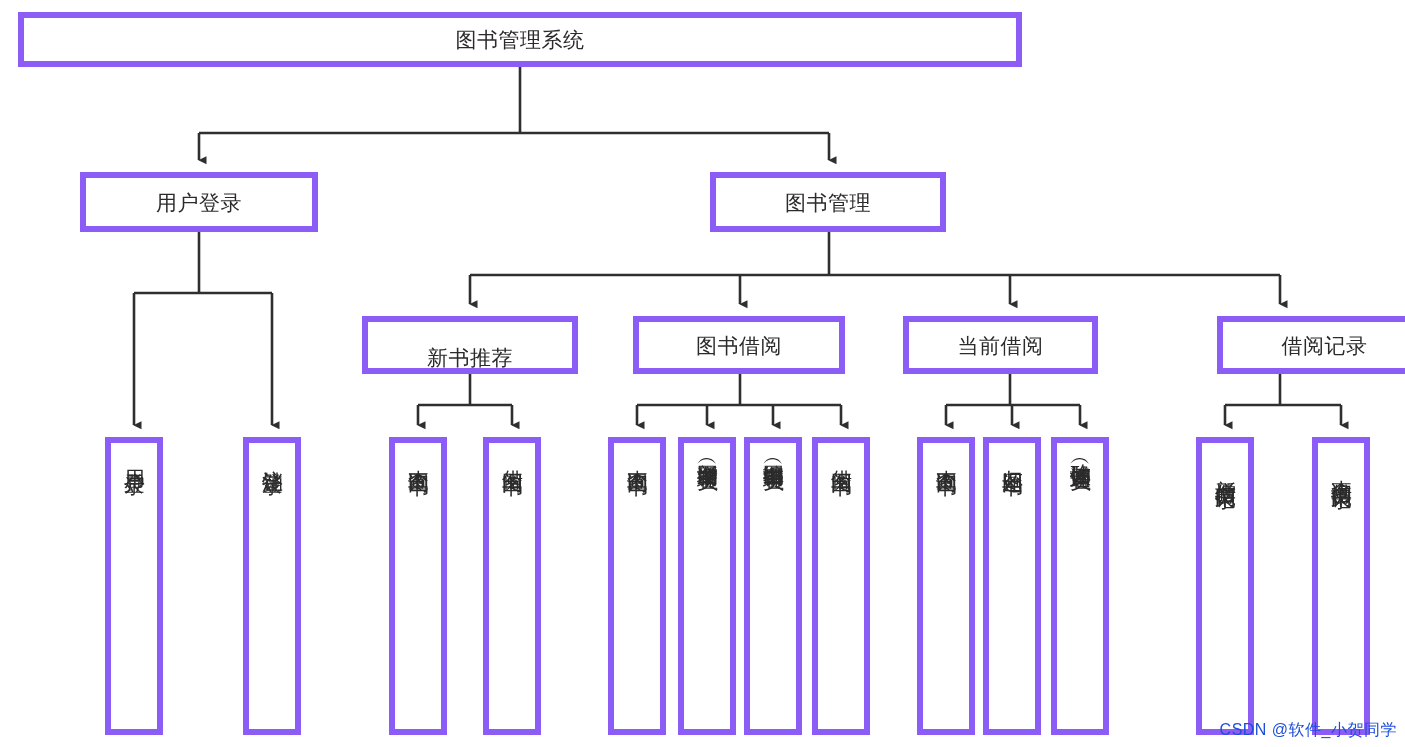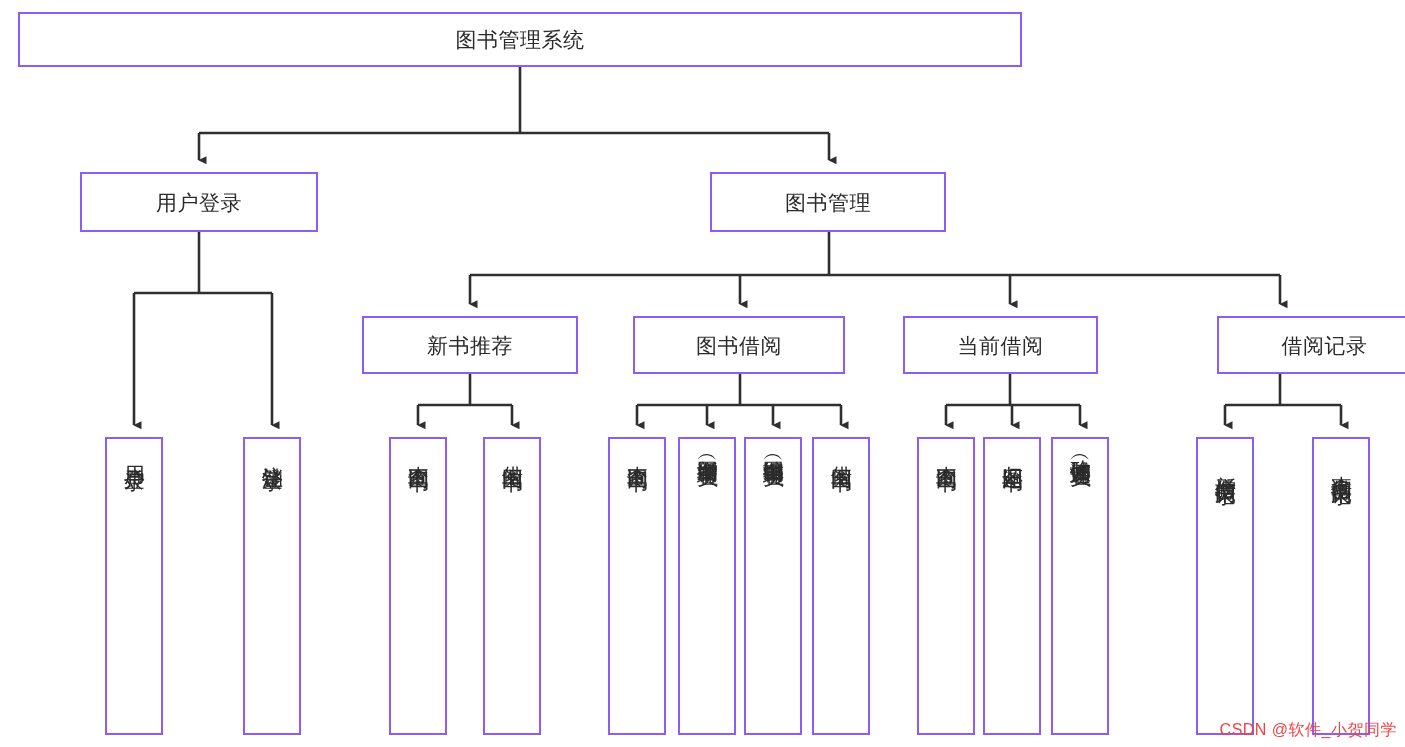--- a/index.html
+++ b/index.html
@@ -21,21 +21,21 @@
     position: absolute;
     left: 0;
     top: 0;
     width: 1405px;
     height: 747px;
     pointer-events: none;
   }
   .node {
     position: absolute;
     box-sizing: border-box;
-    border: 2px solid #8b5cf6;
+    border: 6px solid #8b5cf6;
     background: #ffffff;
     color: #2b2b2b;
     display: flex;
     align-items: center;
     justify-content: center;
     z-index: 2;
   }
   .node.h {
     font-size: 21px;
     letter-spacing: 0.5px;
@@ -56,21 +56,21 @@
     white-space: nowrap;
   }
   .vtext.tall {
     letter-spacing: 1px;
   }
   #watermark {
     position: absolute;
     right: 8px;
     bottom: 6px;
     font-size: 16px;
-    color: #ef4444;
+    color: #1d4ed8;
     letter-spacing: 0.5px;
     z-index: 5;
     white-space: nowrap;
   }
 </style>
 </head>
 <body>
 
 <div id="canvas">
 
@@ -129,21 +129,21 @@
     <span>图书管理系统</span>
   </div>
 
   <div class="node h" style="left:80px; top:172px; width:238px; height:60px;">
     <span>用户登录</span>
   </div>
   <div class="node h" style="left:710px; top:172px; width:236px; height:60px;">
     <span>图书管理</span>
   </div>
 
-  <div class="node h" style="left:362px; top:316px; width:216px; height:58px;">
+  <div class="node h" style="left:362px; top:316px; width:216px; height:58px;align-items:flex-end;">
     <span>新书推荐</span>
   </div>
   <div class="node h" style="left:633px; top:316px; width:212px; height:58px;">
     <span>图书借阅</span>
   </div>
   <div class="node h" style="left:903px; top:316px; width:195px; height:58px;">
     <span>当前借阅</span>
   </div>
   <div class="node h" style="left:1173px; top:316px; width:215px; height:58px;margin-left:44px;">
     <span>借阅记录</span>

